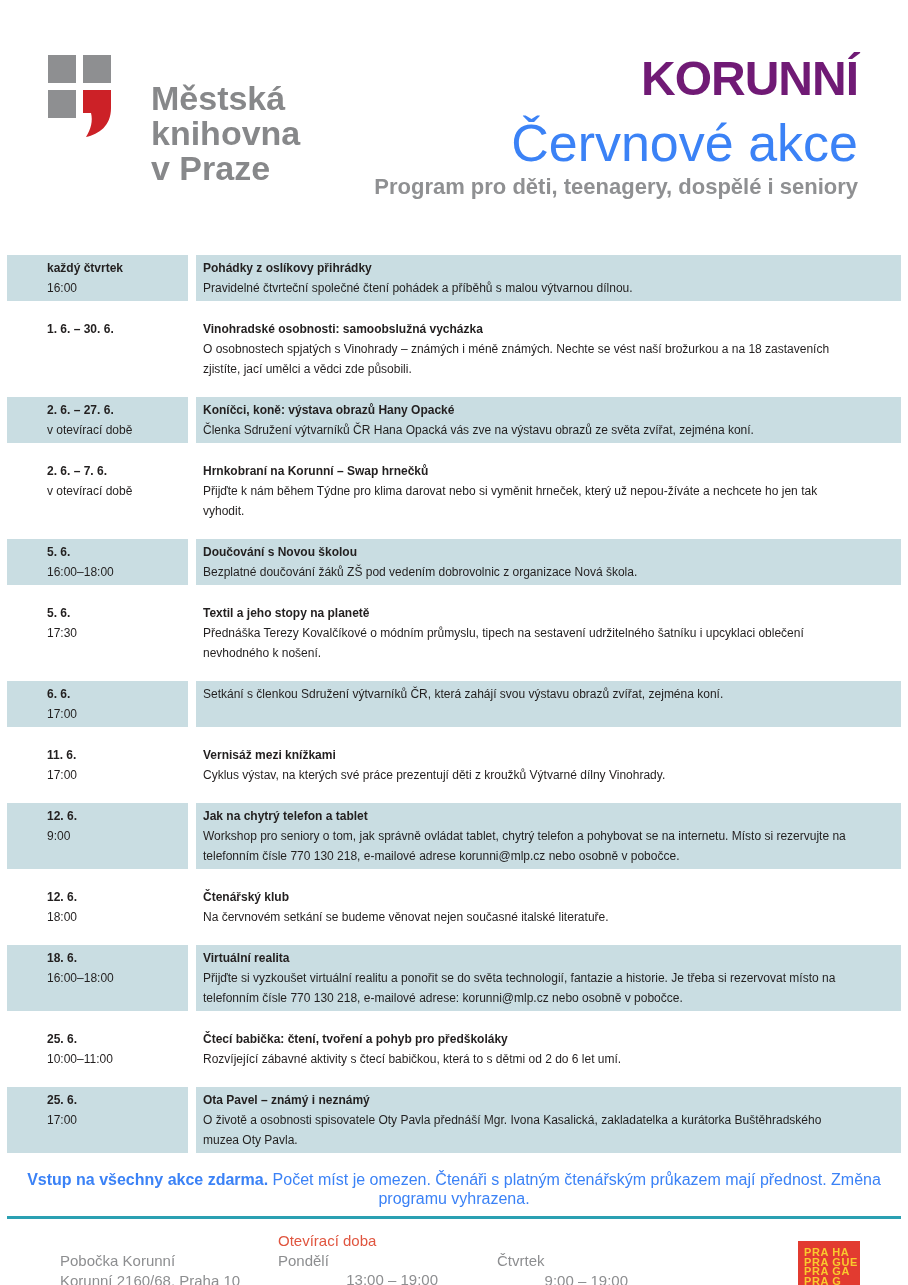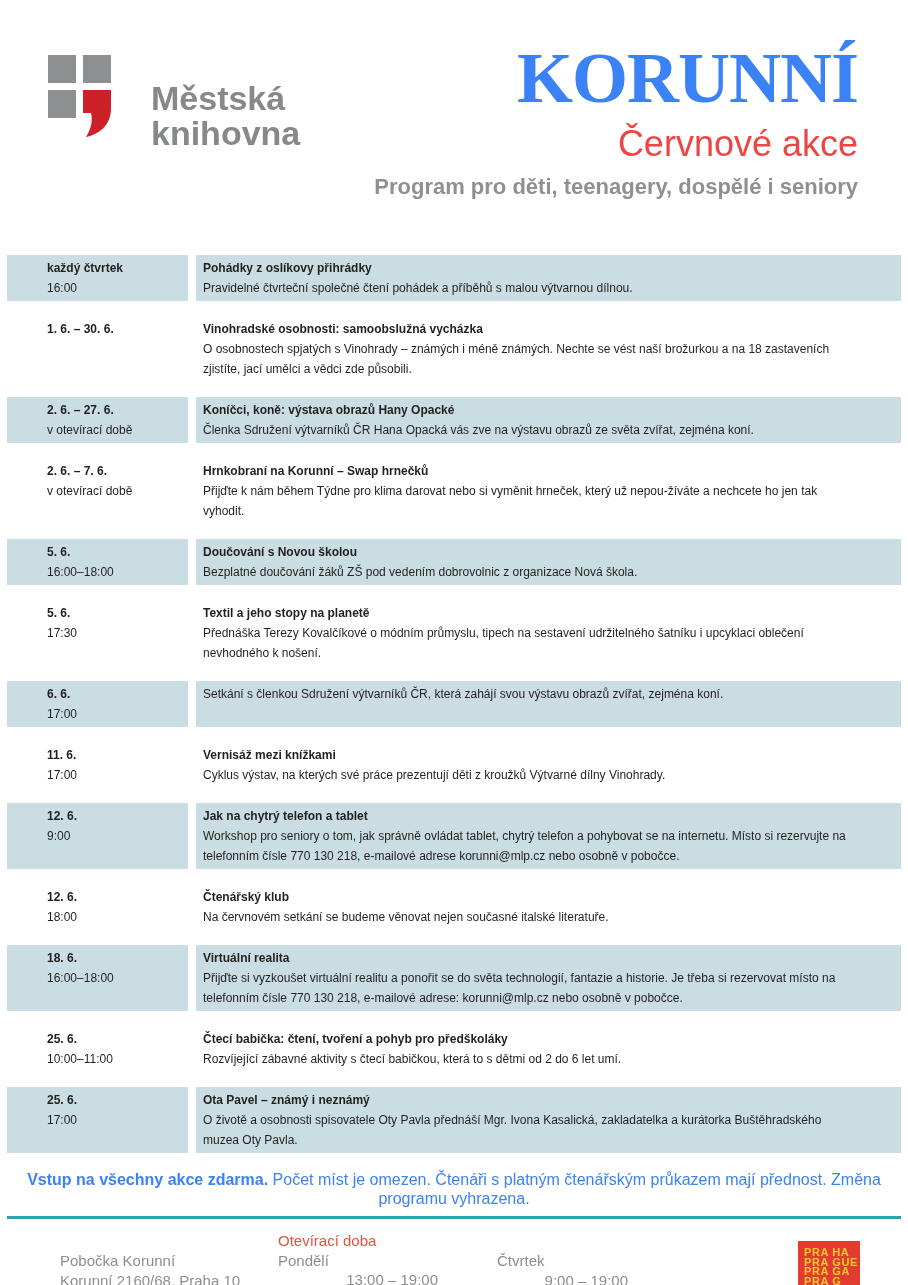--- a/index.html
+++ b/index.html
@@ -23,24 +23,24 @@
   .sq.bl { left:0; top:35px; }
   .comma { position:absolute; left:35px; top:35px; width:28px; height:47px; }
   .brand-text {
     margin-left:21px; padding-top:26px;
     font-size:34px; font-weight:bold; line-height:35px;
     color:#87888a; white-space:nowrap;
   }
 
   .masthead { position:absolute; top:42px; right:50px; text-align:right; }
   .masthead-title {
-    font-size:72px; font-weight:bold; line-height:73px;
-    color:#3b82f6; letter-spacing:-1px;font-family:Liberation Serif, serif;
-  }
-  .masthead-subtitle { font-size:36px; line-height:57px; color:#ef4444; }
+    font-size:48px; font-weight:bold; line-height:73px;
+    color:#701a75; letter-spacing:-1px;
+  }
+  .masthead-subtitle { font-size:52px; line-height:57px; color:#3b82f6; }
   .masthead-tagline { font-size:22px; font-weight:bold; line-height:24px; color:#8f9092; margin-top:3px; }
 
   
   .events { margin:0 7px; }
   .event-row { display:flex; column-gap:8px; margin-bottom:3px; }
   .events > div.event-row:nth-of-type(odd) > .cell { background:#c9dde2; }
   .cell { padding-top:3px; padding-bottom:3px; font-size:12px; line-height:20px;margin-top:12px; }
   .cell-date { flex:0 0 181px; padding-left:40px; }
   .cell-main { flex:1 1 auto; padding-left:7px; padding-right:46px; }
   .event-date, .event-title { font-weight:bold; }
@@ -83,20 +83,21 @@
       <div class="sq tl"></div>
       <div class="sq tr"></div>
       <div class="sq bl"></div>
       <svg class="comma" viewBox="0 0 28 47">
         <path d="M0 0 H28 V18 C28 36 16 44 3 47 C8 39 10 31 8 23 L0 23 Z" fill="#cc2127"></path>
       </svg>
     </div>
     <div class="brand-text">
       <div>Městská</div>
       <div>knihovna</div>
+      <div>v Praze</div>
     </div>
   </div>
   <div class="masthead">
     <div class="masthead-title">KORUNNÍ</div>
     <div class="masthead-subtitle">Červnové akce</div>
     <div class="masthead-tagline">Program pro děti, teenagery, dospělé i seniory</div>
   </div>
 </div>
 
 <div class="events">

